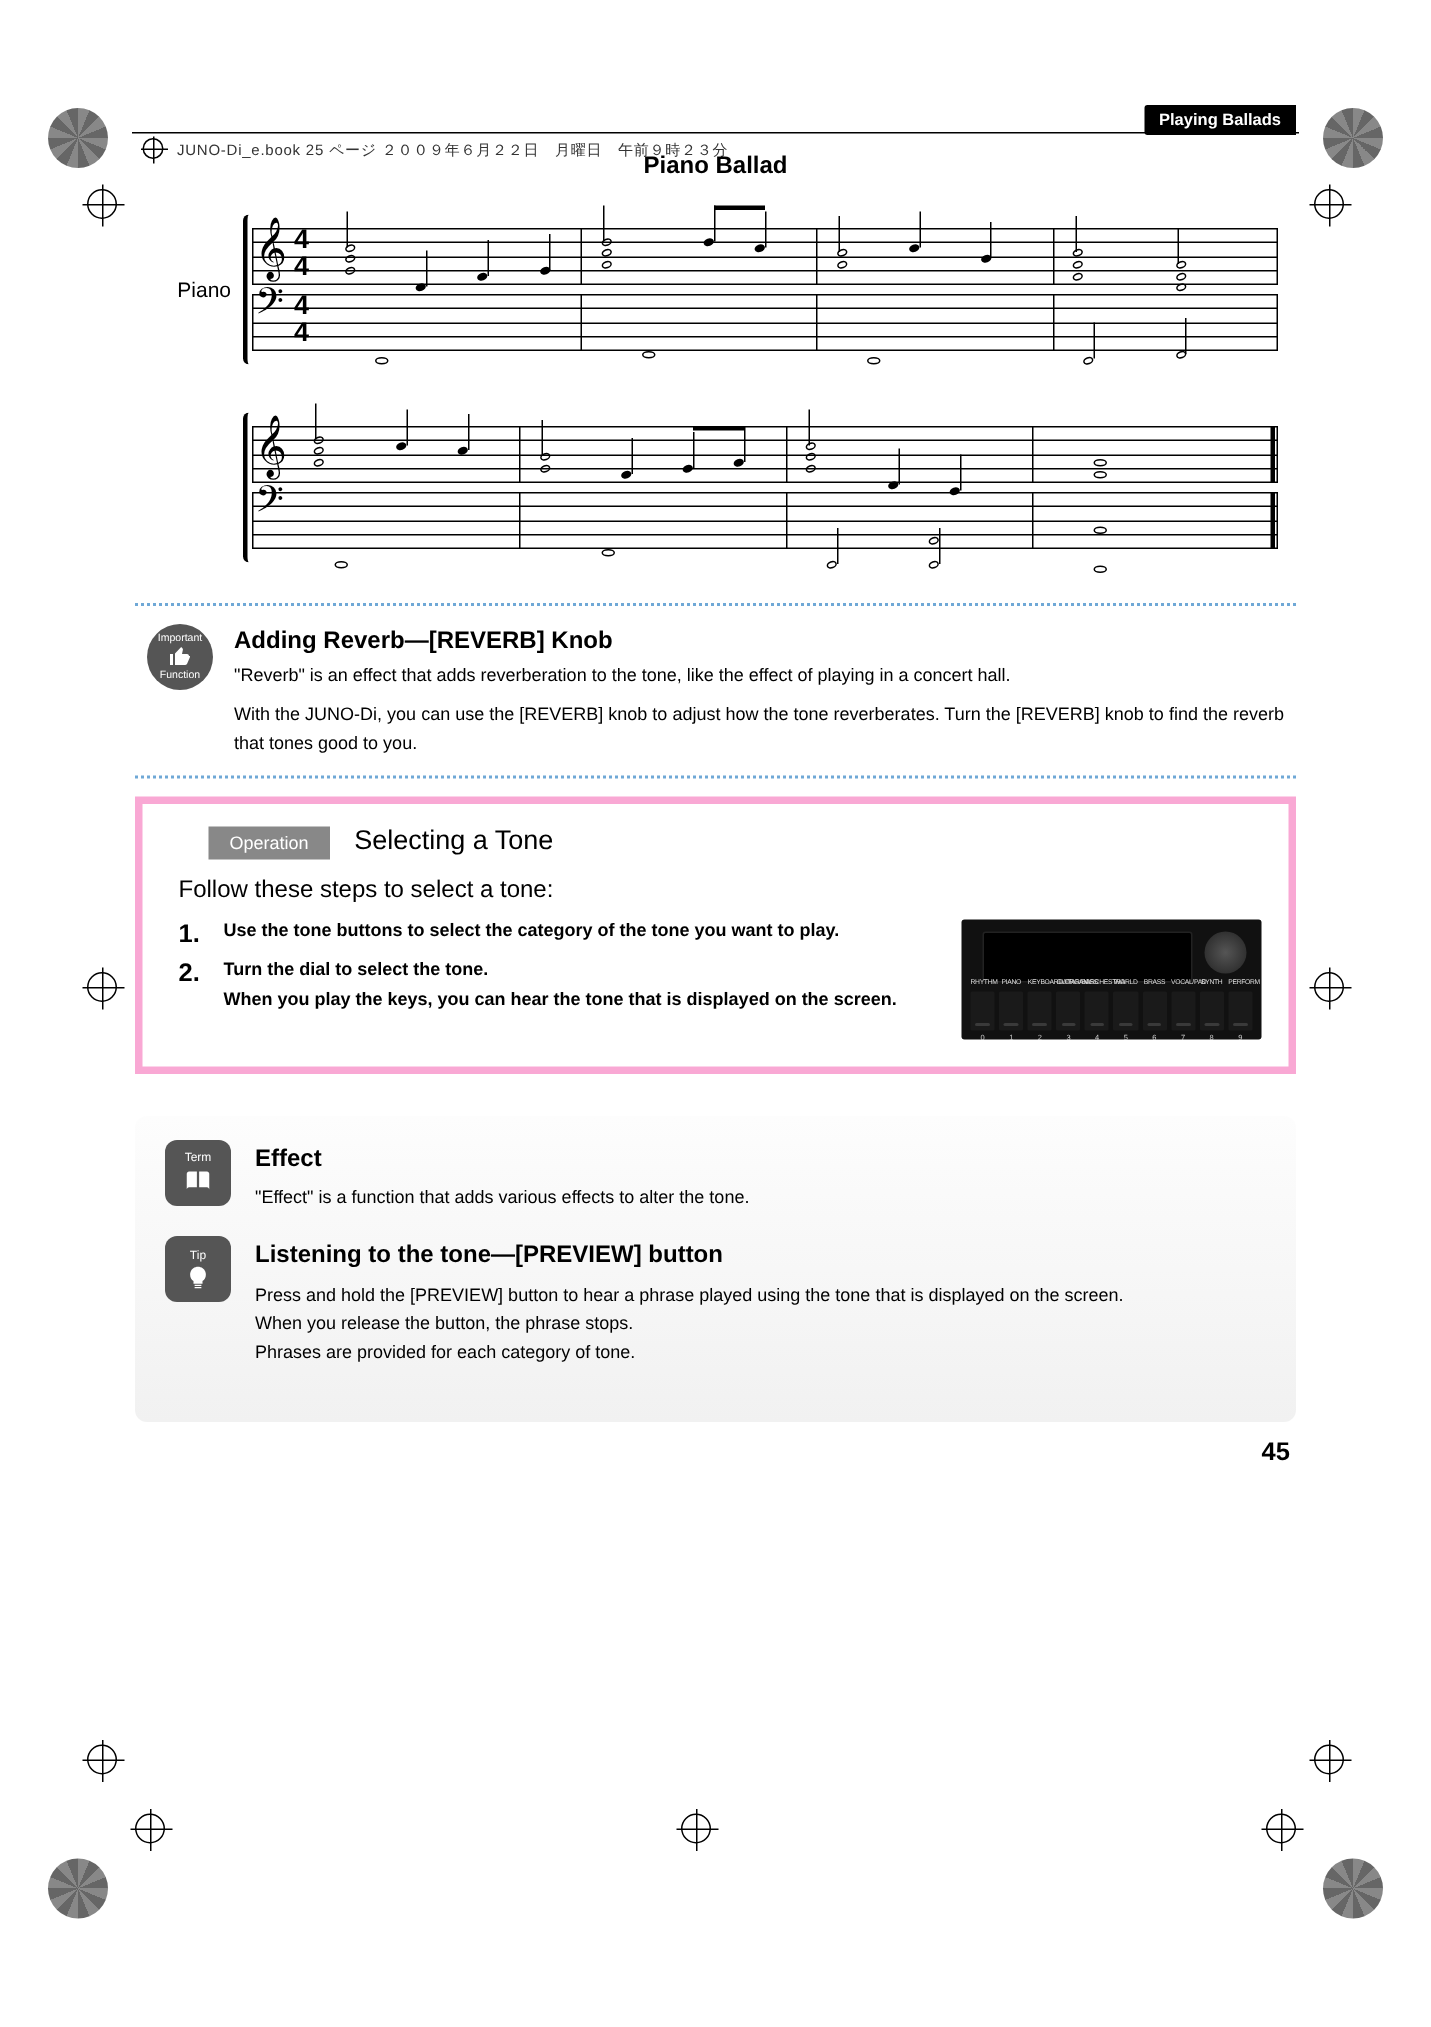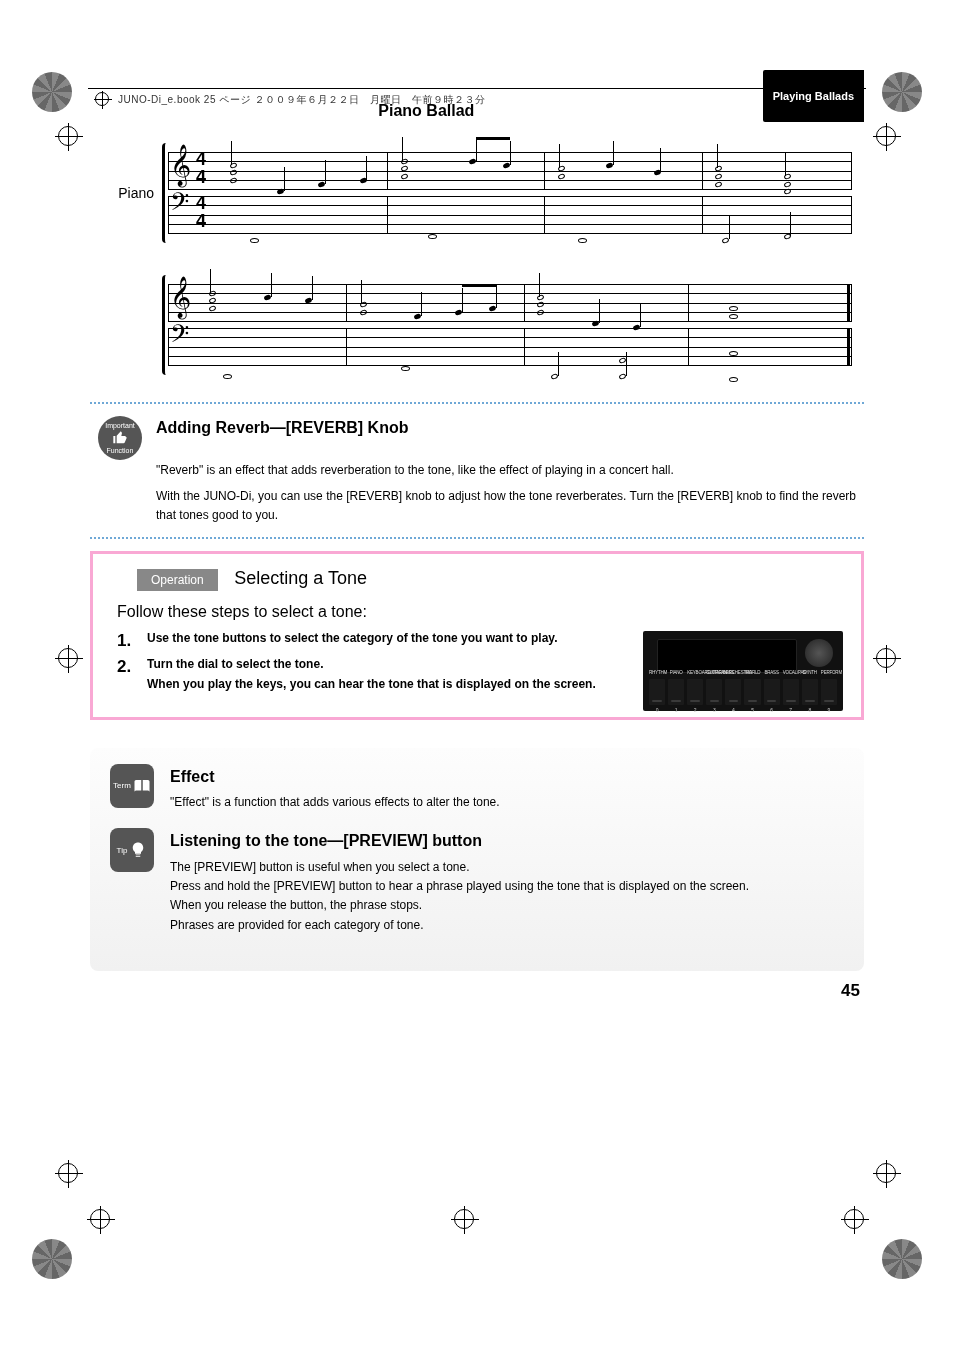--- a/index.html
+++ b/index.html
@@ -49,21 +49,21 @@
   .reg-ci-s::before{content:"";position:absolute;left:50%;top:-2px;width:1px;height:18px;background:#000;}
   .reg-ci-s::after{content:"";position:absolute;top:50%;left:-2px;height:1px;width:18px;background:#000;}
 
   .book-label{
     position:absolute; left:118px; top:93px;
     font-size:10px; color:#333; letter-spacing:0.5px;
   }
 
   .header-bar{
     background:#000; color:#fff; font-weight:bold;
-    padding:20px 10px; font-size:11px; border-radius:2px 0 0 2px;
+    padding:4px 10px; font-size:11px; border-radius:2px 0 0 2px;
     float:right;
   }
   .header-row{height:26px;}
 
   .score-title{
     text-align:center; font-weight:bold; font-size:16px;
     margin-top:6px;
   }
   .tempo{
     font-size:12px; text-align:right; margin-top:-16px; padding-right:48px;
@@ -108,40 +108,40 @@
 
   .important-badge{
     width:44px;height:44px;border-radius:50%;background:#555;color:#fff;
     display:flex;flex-direction:column;align-items:center;justify-content:center;
     font-size:7px;text-align:center;flex-shrink:0; gap:1px;
   }
   .important-badge .thumb{fill:#fff;}
 
   .reverb-row{display:flex;gap:14px;align-items:flex-start;margin:4px 8px;}
   .reverb-text{flex:1;font-size:12px;line-height:1.55;text-align:justify;}
-  .reverb-text h3{font-size:16px;margin-bottom:20px;}
+  .reverb-text h3{font-size:16px;margin-bottom:0;}
   .knob-panel{
     width:210px;height:78px;background:#070707;border-radius:2px;
     position:relative;color:#fff;font-size:8px;letter-spacing:0.5px;
   }
   .knob-panel .lbl{position:absolute;top:4px;text-align:center;}
   .knob{
     position:absolute;top:24px;width:36px;height:36px;border-radius:50%;
     background:radial-gradient(circle at 50% 50%, #666 0 10px, #2a2a2a 11px 18px);
   }
   .knob::before{
     content:"";position:absolute;inset:-6px;border-radius:50%;
     background:repeating-conic-gradient(#fff 0 2deg, transparent 2deg 20deg);
   }
   .hand{
     position:absolute;right:-32px;top:8px;width:70px;height:70px;
   }
 
   .op-box{
-    border:3px solid #f9a8d4;margin:4px 0;padding:14px 18px 6px;
+    border:5px solid #f9a8d4;margin:4px 0;padding:14px 18px 18px;
   }
   .op-head{margin-left:26px;margin-bottom:12px;}
   .op-tag{
     display:inline-block;background:#888;color:#fff;font-size:12px;
     padding:4px 14px;margin-right:12px;
   }
   .op-title{font-size:18px;}
   .op-intro{font-size:16px;margin:10px 0 10px 6px;}
   .step{display:flex;gap:8px;font-size:12px;margin:6px 0 6px 6px;}
   .step .num{font-size:17px;font-weight:bold;width:22px;}
@@ -160,21 +160,21 @@
   .op-img .cap{position:absolute;top:-9px;font-size:4.5px;color:#ddd;width:100%;text-align:center;letter-spacing:-0.2px;}
   .op-img .num{position:absolute;bottom:-8px;font-size:5px;color:#ccc;width:100%;text-align:center;}
 
   .tip-block{
     background:linear-gradient(#fdfdfd,#f1f1f1);
     border-radius:8px;margin-top:28px;padding:16px 20px 20px;
   }
   .tip-row{display:flex;gap:16px;margin-bottom:16px;}
   .badge-sq{
     width:44px;height:44px;border-radius:8px;background:#555;color:#fff;
-    display:flex;flex-direction:row;align-items:center;justify-content:center;
+    display:flex;flex-direction:column;align-items:center;justify-content:center;
     font-size:8px;flex-shrink:0;gap:2px;
   }
   .tip-text{flex:1;font-size:12px;line-height:1.6;}
   .tip-text h3{font-size:16px;margin-bottom:4px;}
   .page-num{
     text-align:right;font-weight:bold;font-size:17px;margin-top:10px;padding-right:4px;
   }
 </style>
 </head>
 <body>
@@ -435,21 +435,20 @@
     </div>
     <div class="tip-row">
       <div class="badge-sq">
         <span>Tip</span>
         <svg viewBox="0 0 24 24" width="18" height="18">
             <path d="M9 21h6v-1H9v1zm3-19C8 2 5 5 5 9c0 2.4 1.2 4.4 3 5.7V17h8v-2.3c1.8-1.3 3-3.3 3-5.7 0-4-3-7-7-7zM9 19h6v-1H9v1z" fill="#fff"></path>
           </svg>
       </div>
       <div class="tip-text">
         <h3>Listening to the tone—[PREVIEW] button</h3>
-        <p>The [PREVIEW] button is useful when you select a tone.</p>
         <p>Press and hold the [PREVIEW] button to hear a phrase played using the tone that is displayed on the screen.</p>
         <p>When you release the button, the phrase stops.</p>
         <p>Phrases are provided for each category of tone.</p>
       </div>
     </div>
   </div>
 
   <div class="page-num">45</div>
 
 </div>

